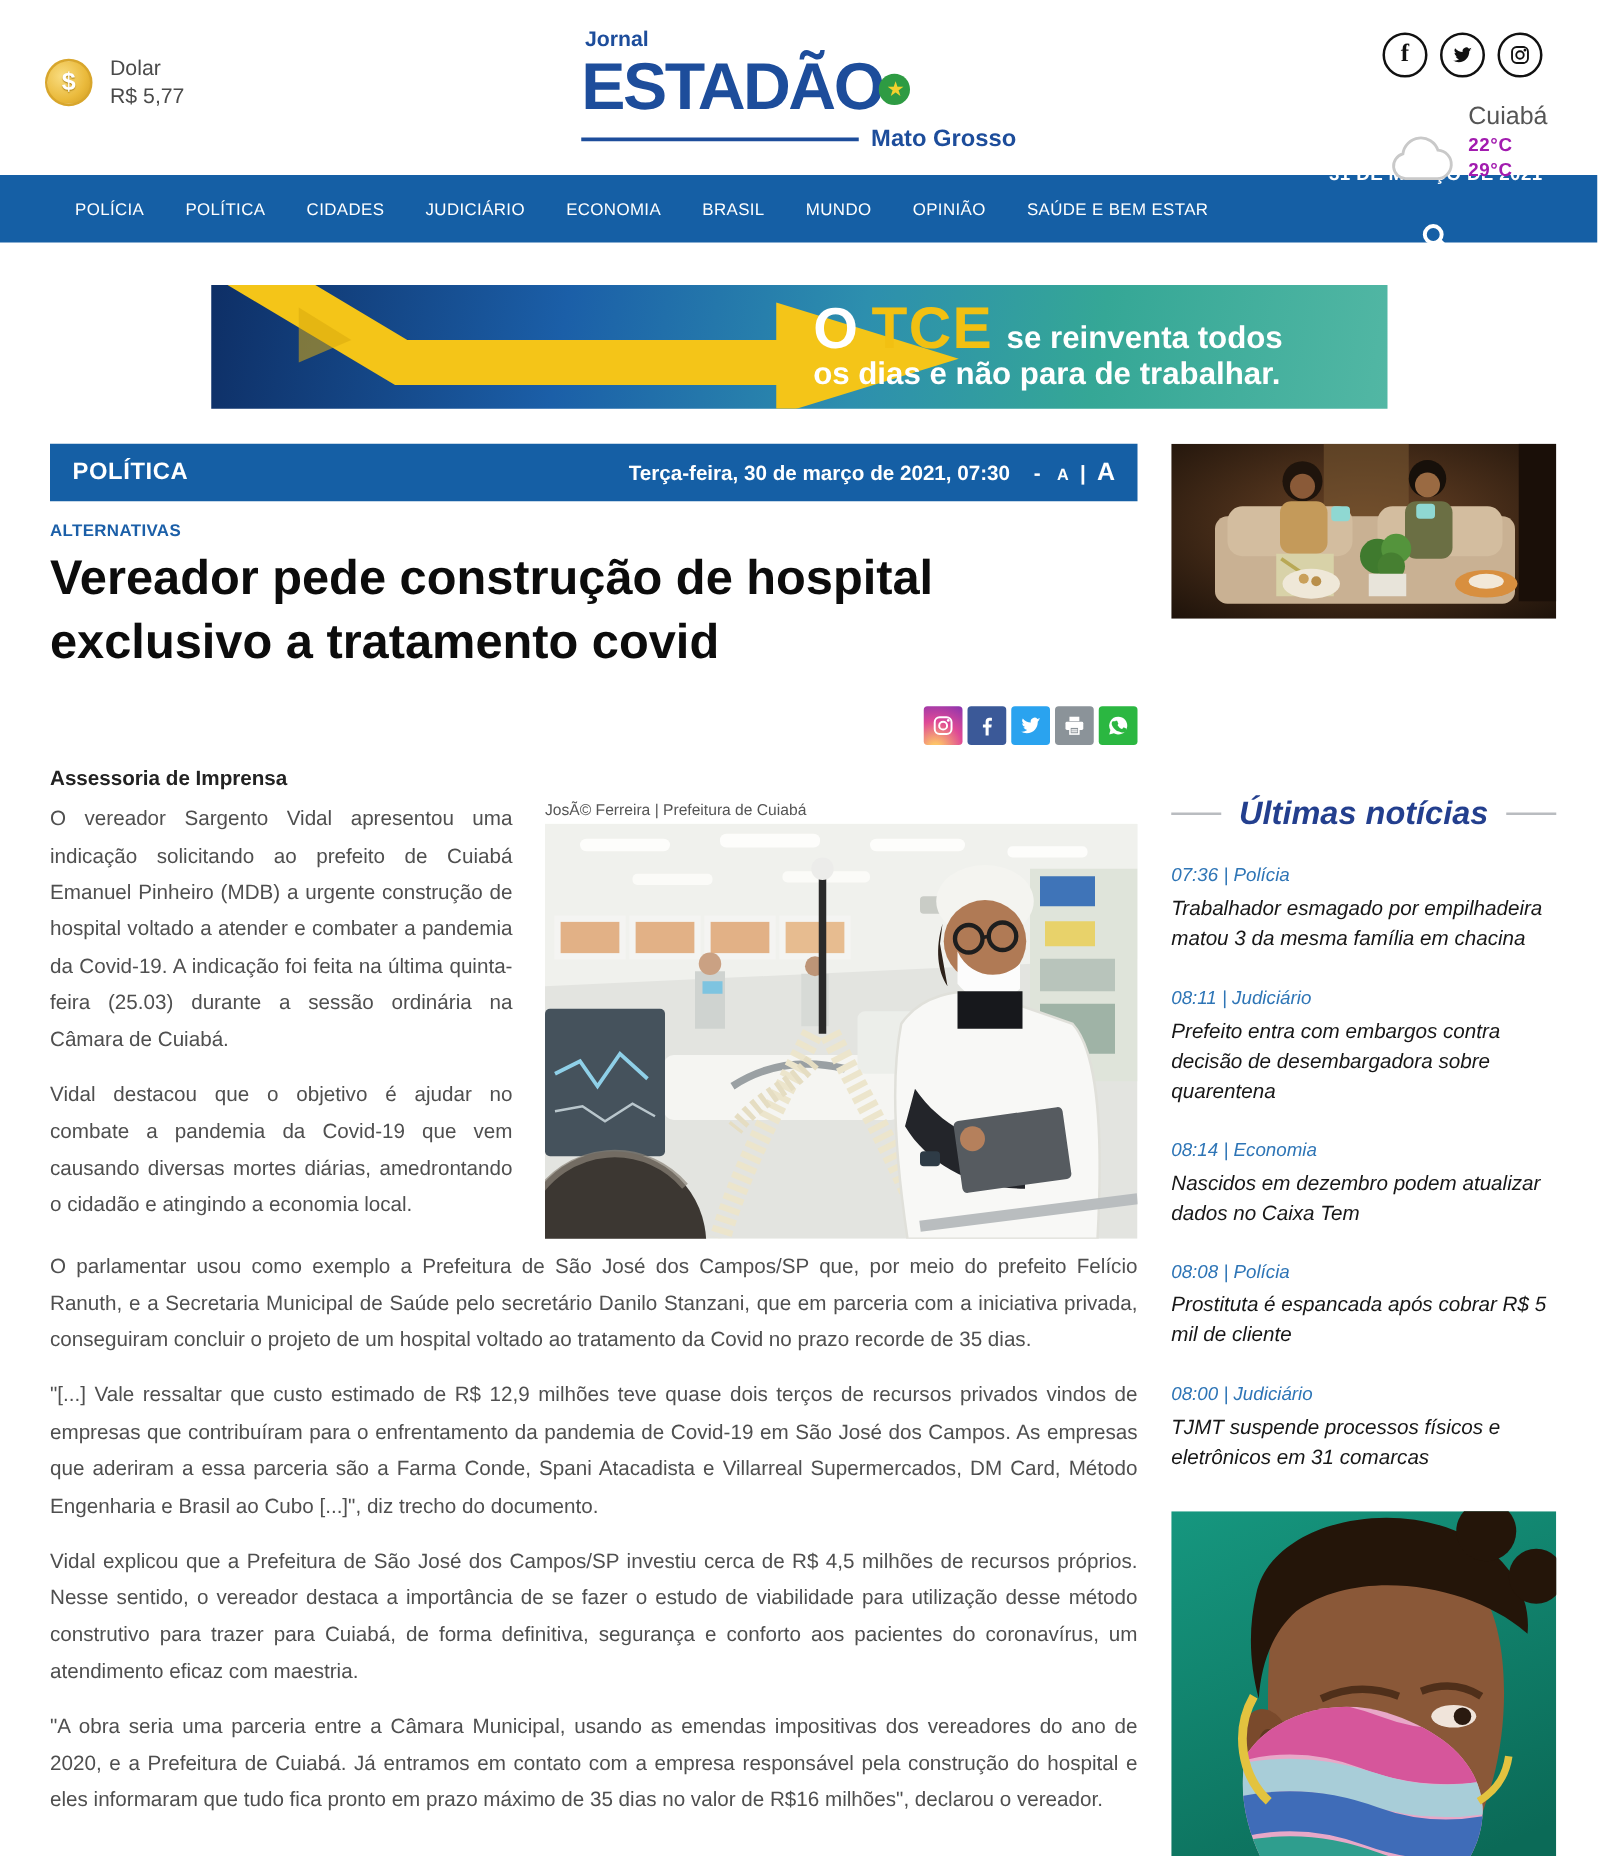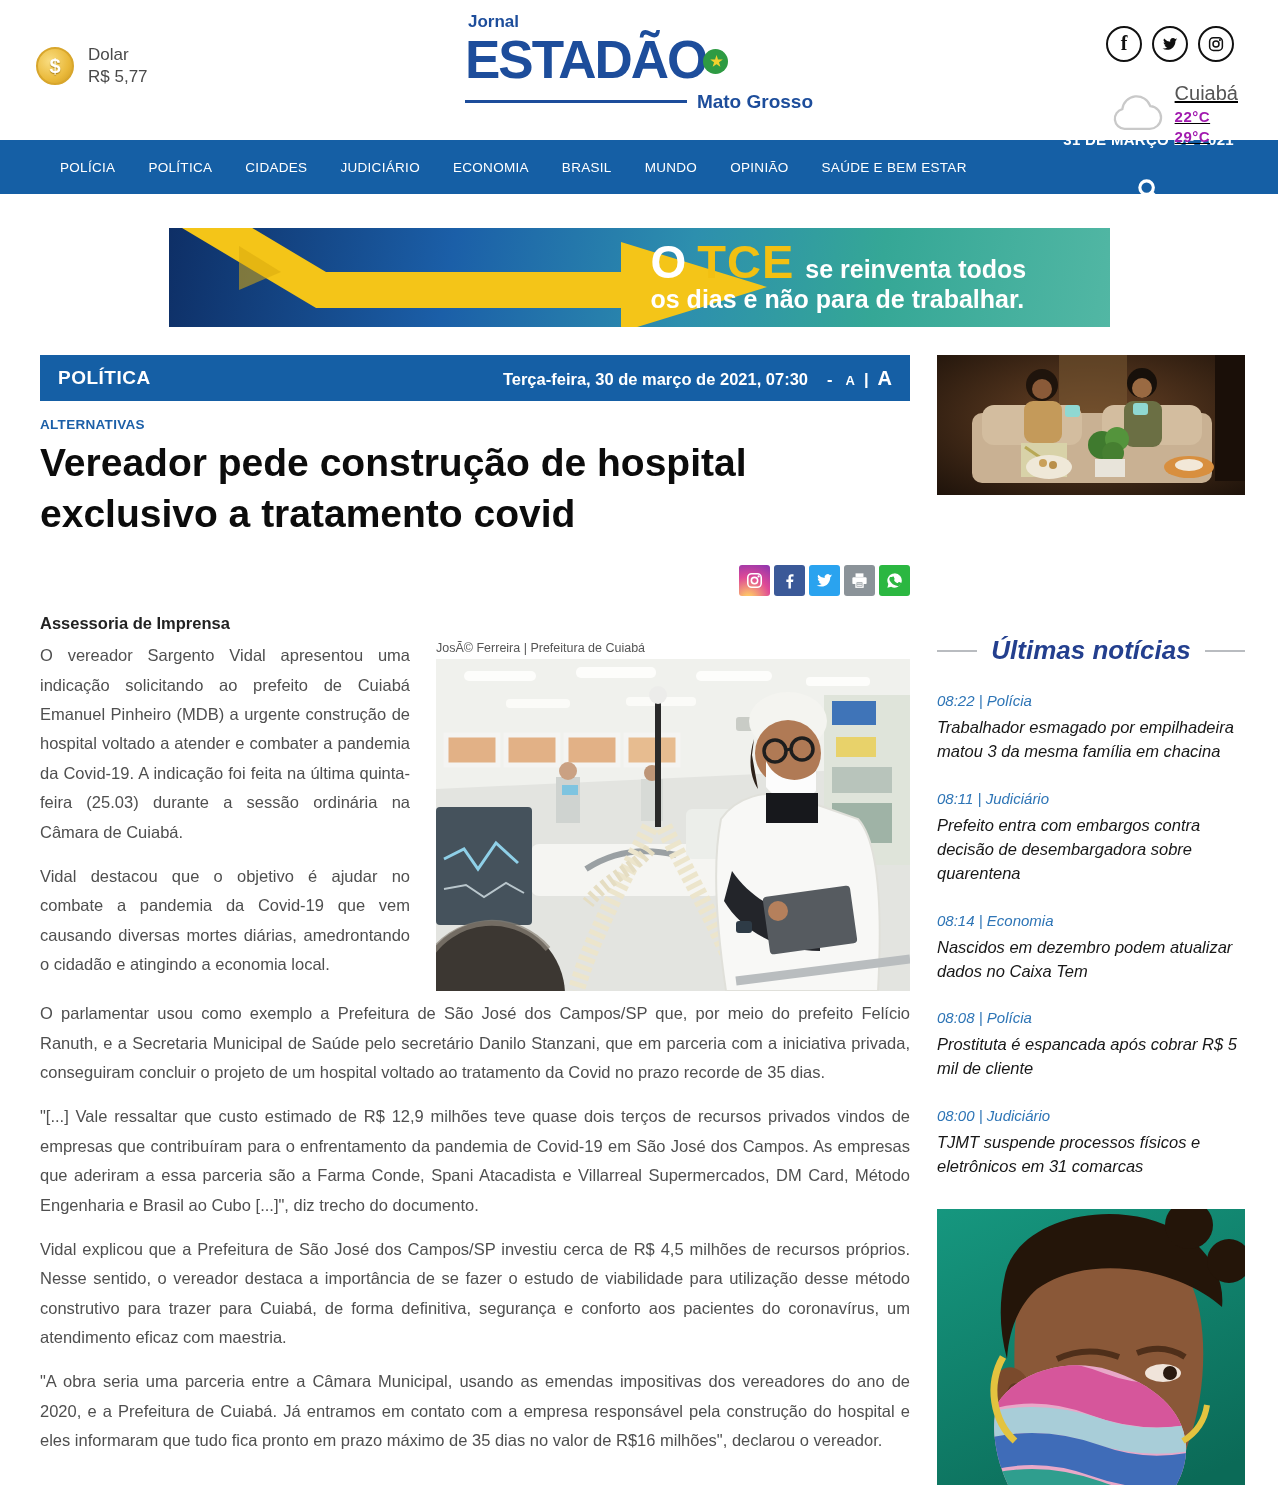--- a/index.html
+++ b/index.html
@@ -10,38 +10,38 @@
 
 .topbar { height:140px; position:relative; background:#fff; }
 .currency { position:absolute; left:36px; top:44px; display:flex; gap:14px; align-items:center; }
 .coin {
   width:38px; height:38px; border-radius:50%;
   background:radial-gradient(circle at 35% 35%, #f9dd81, #eaba3c 60%, #cf9a1f);
   border:2px solid #d8a62c; color:#fff; font-weight:bold; font-size:20px;
   display:flex; align-items:center; justify-content:center; text-shadow:0 1px 1px #a87c10;
 }
 .currency-text { color:#4a4a4a; font-size:17px; line-height:1.3; }
-.logo { position:absolute; left:50%; top:12px; transform:translateX(-50%); width:348px; color:#1d4d9b; }
+.logo { position:absolute; left:50%; top:22px; transform:translateX(-50%); width:348px; color:#1d4d9b; }
 .logo-top { font-size:17px; font-weight:bold; margin-left:3px; }
 .logo-main { font-size:53px; font-weight:800; letter-spacing:-2px; line-height:1.05; position:relative; }
 .logo-star {
   position:absolute; left:238px; top:17px; width:25px; height:25px; border-radius:50%;
   background:#2e9b43; color:#f2d12e; font-size:14px; display:flex; align-items:center; justify-content:center;
 }
 .logo-sub { display:flex; align-items:center; margin-top:3px; }
 .logo-rule { flex:1; height:3px; background:#1d4d9b; margin-right:10px; }
 .logo-sub-text { font-size:19px; font-weight:800; }
 .social { position:absolute; right:44px; top:26px; display:flex; gap:10px; }
 .social-btn {
   width:36px; height:36px; border:2px solid #111; border-radius:50%;
   display:flex; align-items:center; justify-content:center; background:#fff; cursor:pointer;
 }
 .social-btn svg { width:18px; height:18px; }
 .fb-glyph { font-family:"Liberation Serif", serif; font-weight:800; font-size:20px; color:#111; margin-top:-2px; }
-.weather { position:absolute; right:40px; top:80px; display:flex; gap:12px; align-items:center;text-decoration:underline; }
+.weather { position:absolute; right:40px; top:80px; display:flex; gap:12px; align-items:flex-end; }
 .weather-col { line-height:1.35; }
 .weather-city { font-size:20px; color:#555; }
 .weather-temp { font-size:15px; font-weight:bold; color:#a21caf; letter-spacing:.5px; }
 
 .nav { height:54px; background:#155fa5; display:flex; align-items:center; padding:0 44px 0 60px; color:#fff; }
 .nav-items { display:flex; gap:33px; list-style:none; }
 .nav-item { font-size:13.5px; letter-spacing:.3px; cursor:pointer; white-space:nowrap; }
 .nav-right { margin-left:auto; display:flex; align-items:center; gap:28px;flex-direction:column; }
 .nav-date { font-size:15px; font-weight:bold; letter-spacing:.3px; }
 .search-btn { cursor:pointer; display:flex; }
@@ -345,21 +345,21 @@
     </svg>
 
     <div class="latest">
       <div class="latest-head">
         <div class="latest-line"></div>
         <div class="latest-title">Últimas notícias</div>
         <div class="latest-line"></div>
       </div>
 
       <div class="news-item">
-        <div class="news-meta"><span>08:22</span> <span>|</span> <span>Polícia</span></div>
+        <div class="news-meta"><span>07:36</span> <span>|</span> <span>Polícia</span></div>
         <div class="news-title">Trabalhador esmagado por empilhadeira matou 3 da mesma família em chacina</div>
       </div>
       <div class="news-item">
         <div class="news-meta"><span>08:11</span> <span>|</span> <span>Judiciário</span></div>
         <div class="news-title">Prefeito entra com embargos contra decisão de desembargadora sobre quarentena</div>
       </div>
       <div class="news-item">
         <div class="news-meta"><span>08:14</span> <span>|</span> <span>Economia</span></div>
         <div class="news-title">Nascidos em dezembro podem atualizar dados no Caixa Tem</div>
       </div>

